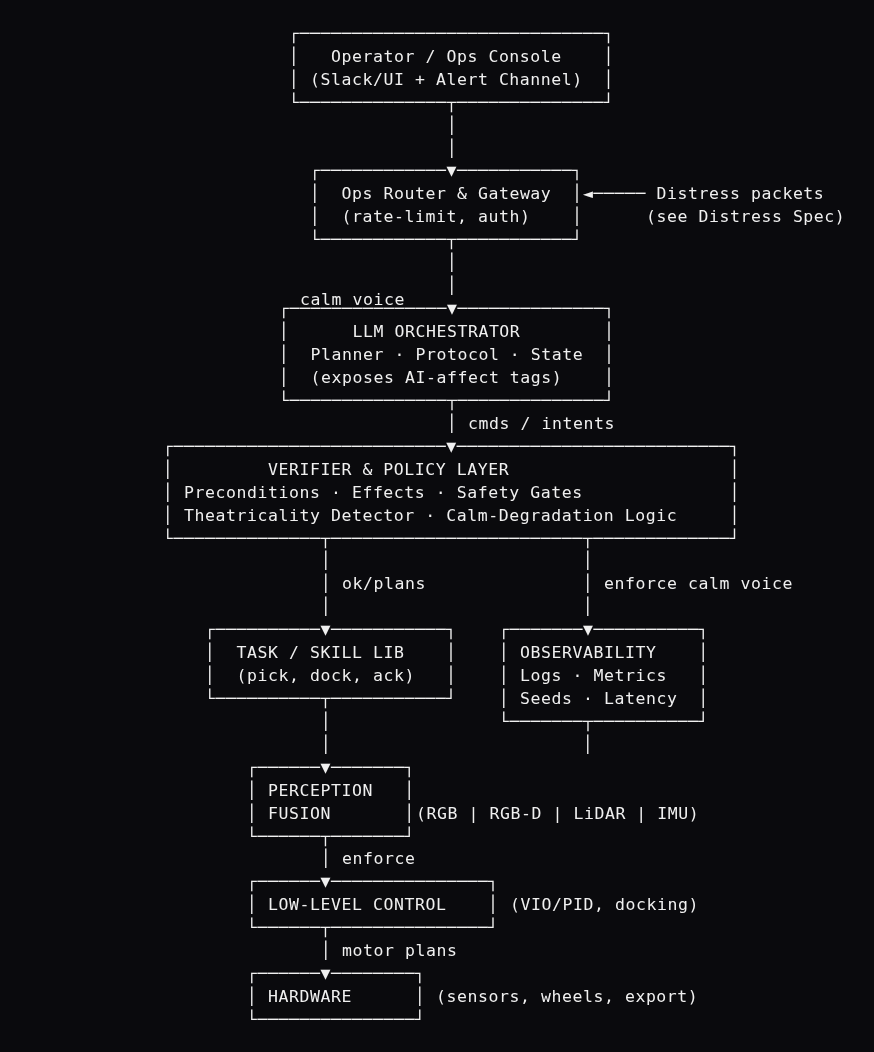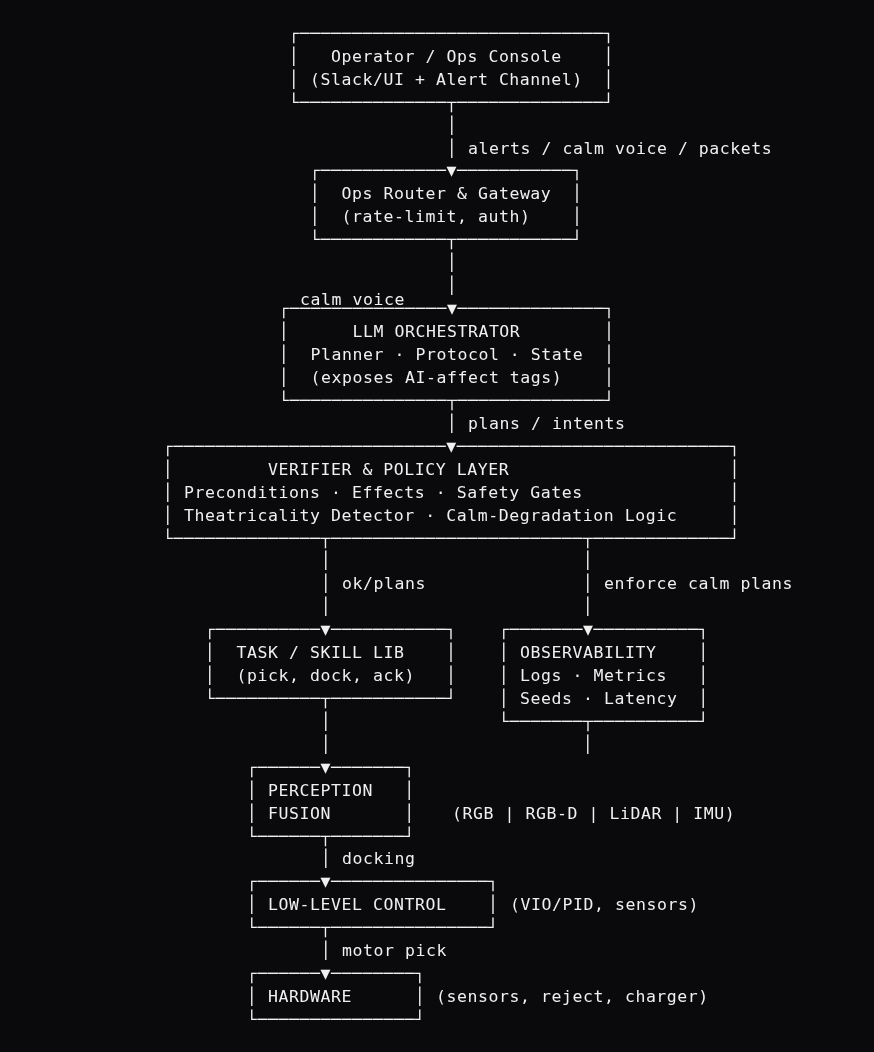--- a/index.html
+++ b/index.html
@@ -31,60 +31,61 @@
 <div id="canvas">
 
   <div class="art" style="left:289px; top:23px">┌─────────────────────────────┐
 │   Operator / Ops Console    │
 │ (Slack/UI + Alert Channel)  │
 └──────────────┬──────────────┘</div>
 
   <div class="art" style="left:447px; top:115px">│
 │</div>
 
-  <div class="art" style="left:468px; top:138px">alerts / calm voice / packets</div>
 
   <div class="art" style="left:310px; top:160px">┌────────────▼───────────┐
 │  Ops Router &amp; Gateway  │
 │  (rate-limit, auth)    │
 └────────────┬───────────┘</div>
 
+  <div class="art" style="left:583px; top:183px">◄───── Distress packets
+      (see Distress Spec)</div>
 
   <div class="art" style="left:447px; top:252px">│
 │</div>
 
   <div class="art" style="left:300px; top:289px">calm voice</div>
 
   <div class="art" style="left:279px; top:298px">┌───────────────▼──────────────┐
 │      LLM ORCHESTRATOR        │
 │  Planner · Protocol · State  │
 │  (exposes AI-affect tags)    │
 └───────────────┬──────────────┘</div>
 
   <div class="art" style="left:447px; top:413px">│</div>
 
-  <div class="art" style="left:468px; top:413px">plans / intents</div>
+  <div class="art" style="left:468px; top:413px">cmds / intents</div>
 
   <div class="art" style="left:163px; top:436px">┌──────────────────────────▼──────────────────────────┐
 │         VERIFIER &amp; POLICY LAYER                     │
 │ Preconditions · Effects · Safety Gates              │
 │ Theatricality Detector · Calm-Degradation Logic     │
 └──────────────┬────────────────────────┬─────────────┘</div>
 
   <div class="art" style="left:321px; top:550px">│
 │
 │</div>
 
   <div class="art" style="left:583px; top:550px">│
 │
 │</div>
 
   <div class="art" style="left:342px; top:573px">ok/plans</div>
 
-  <div class="art" style="left:604px; top:573px">enforce calm plans</div>
+  <div class="art" style="left:604px; top:573px">enforce calm voice</div>
 
   <div class="art" style="left:205px; top:619px">┌──────────▼───────────┐
 │  TASK / SKILL LIB    │
 │  (pick, dock, ack)   │
 └──────────┬───────────┘</div>
 
   <div class="art" style="left:499px; top:619px">┌───────▼──────────┐
 │ OBSERVABILITY    │
 │ Logs · Metrics   │
 │ Seeds · Latency  │
@@ -94,35 +95,35 @@
 │</div>
 
   <div class="art" style="left:583px; top:734px">│</div>
 
 
   <div class="art" style="left:247px; top:757px">┌──────▼───────┐
 │ PERCEPTION   │
 │ FUSION       │
 └──────┬───────┘</div>
 
-  <div class="art" style="left:452px; top:803px">(RGB | RGB-D | LiDAR | IMU)</div>
+  <div class="art" style="left:416px; top:803px">(RGB | RGB-D | LiDAR | IMU)</div>
 
   <div class="art" style="left:321px; top:848px">│</div>
 
-  <div class="art" style="left:342px; top:848px">docking</div>
+  <div class="art" style="left:342px; top:848px">enforce</div>
 
   <div class="art" style="left:247px; top:871px">┌──────▼───────────────┐
 │ LOW-LEVEL CONTROL    │
 └──────┬───────────────┘</div>
 
-  <div class="art" style="left:510px; top:894px">(VIO/PID, sensors)</div>
+  <div class="art" style="left:510px; top:894px">(VIO/PID, docking)</div>
 
   <div class="art" style="left:321px; top:940px">│</div>
 
-  <div class="art" style="left:342px; top:940px">motor pick</div>
+  <div class="art" style="left:342px; top:940px">motor plans</div>
 
   <div class="art" style="left:247px; top:963px">┌──────▼────────┐
 │ HARDWARE      │
 └───────────────┘</div>
 
-  <div class="art" style="left:436px; top:986px">(sensors, reject, charger)</div>
+  <div class="art" style="left:436px; top:986px">(sensors, wheels, export)</div>
 
 </div>
 
 </body></html>

